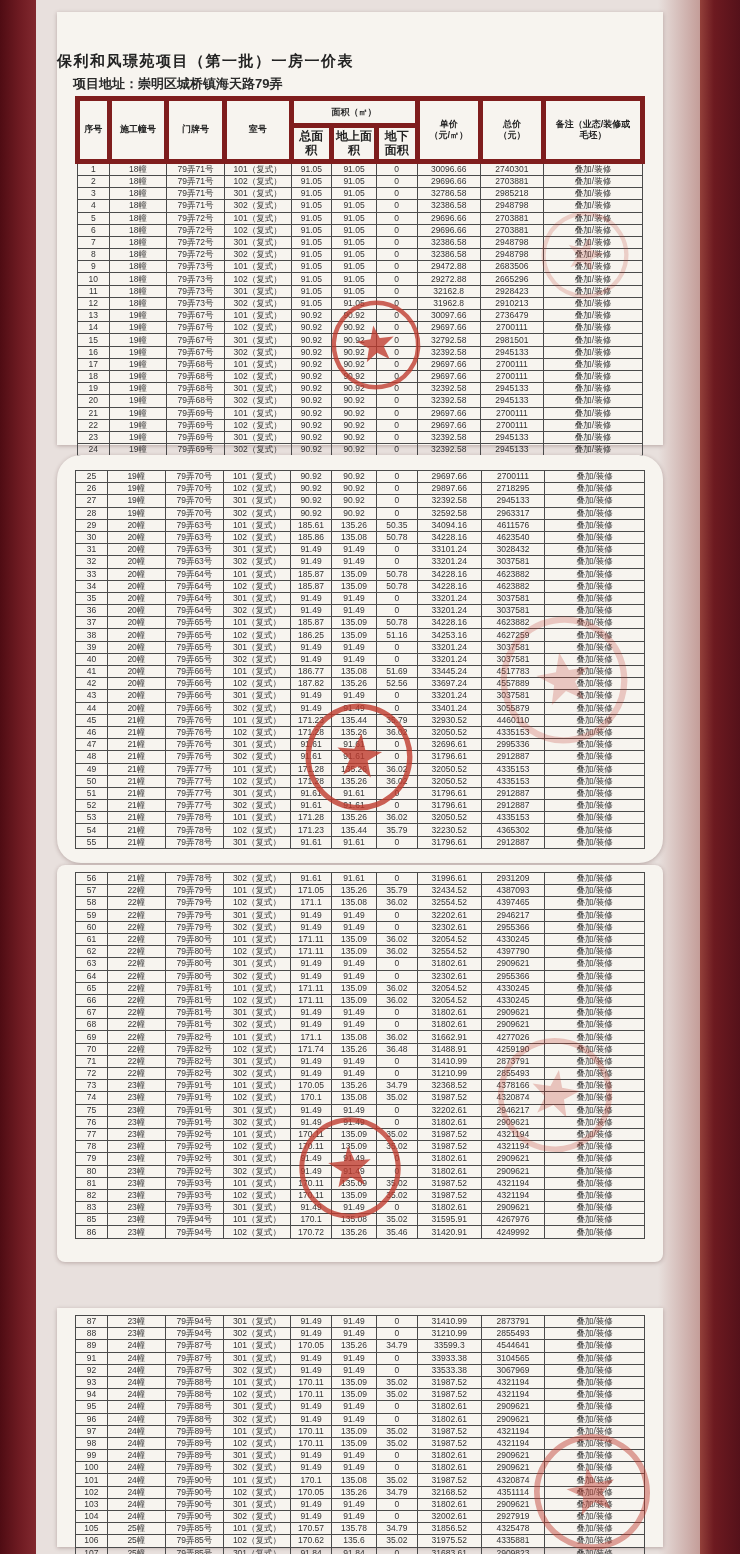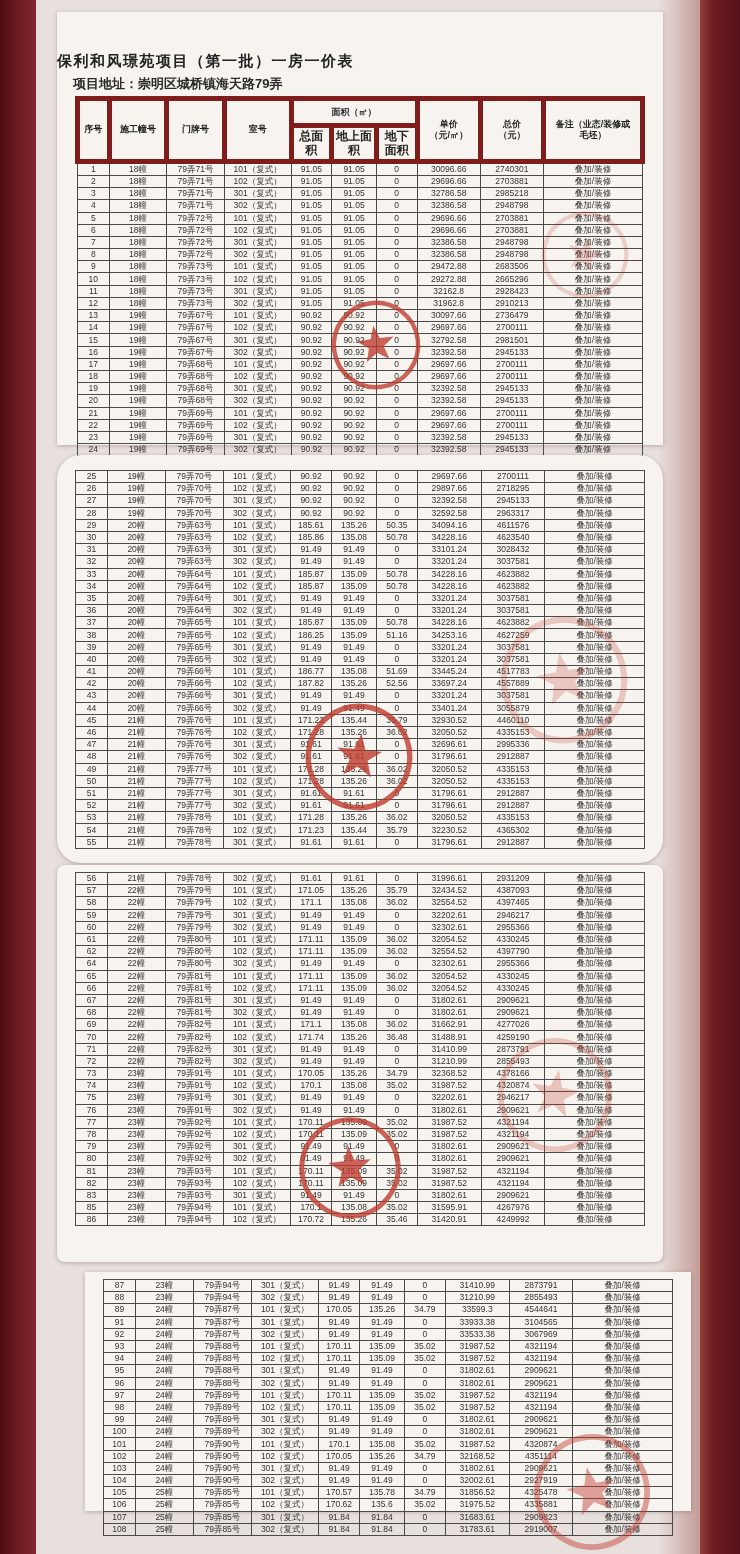--- a/index.html
+++ b/index.html
@@ -17,21 +17,21 @@
     background:linear-gradient(90deg,rgba(232,224,221,0) 0%,rgba(156,84,78,.50) 100%);}
   .bar-right{position:absolute;top:0;left:700px;width:40px;height:1554px;
     background:linear-gradient(90deg,#93403a 0%,#6d1a20 35%,#55111a 100%);}
 
   
   .card{position:absolute;left:57px;width:606px;background:#f7f4ef;
     box-shadow:0 1px 4px rgba(60,20,20,.28);}
   .card1{top:12px;height:433px;}
   .card2{top:455px;height:400px;padding-top:8px;border-radius:24px;}
   .card3{top:865px;height:397px;border-radius:8px;}
-  .card4{top:1272px;height:239px;margin-left:28px;}
+  .card4{top:1308px;height:239px;}
 
   .doc-title{margin:0;padding-top:40px;text-align:left;
     font-size:15px;font-weight:bold;letter-spacing:1.5px;color:#222;}
   .doc-address{margin:4px 0 3px 16px;font-size:13px;font-weight:bold;color:#2a2a2a;}
 
   table.price{border-collapse:collapse;table-layout:fixed;width:570px;margin:0 auto;
     border:1.5px solid #3a3a3a;background:transparent;}
   .card2 table.price,.card3 table.price,.card4 table.price{margin-top:7px;}
   col.c-no{width:5.6%}col.c-bld{width:10.2%}col.c-door{width:10.2%}col.c-room{width:11.8%}
   col.c-a1{width:7.2%}col.c-a2{width:7.9%}col.c-a3{width:7.2%}
@@ -877,20 +877,32 @@
             <td>79弄80号</td>
             <td>102（复式）</td>
             <td>171.11</td>
             <td>135.09</td>
             <td>36.02</td>
             <td>32554.52</td>
             <td>4397790</td>
             <td>叠加/装修</td>
           </tr>
           <tr>
+            <td>63</td>
+            <td>22幢</td>
+            <td>79弄80号</td>
+            <td>301（复式）</td>
+            <td>91.49</td>
+            <td>91.49</td>
+            <td>0</td>
+            <td>31802.61</td>
+            <td>2909621</td>
+            <td>叠加/装修</td>
+          </tr>
+          <tr>
             <td>64</td>
             <td>22幢</td>
             <td>79弄80号</td>
             <td>302（复式）</td>
             <td>91.49</td>
             <td>91.49</td>
             <td>0</td>
             <td>32302.61</td>
             <td>2955366</td>
             <td>叠加/装修</td>

